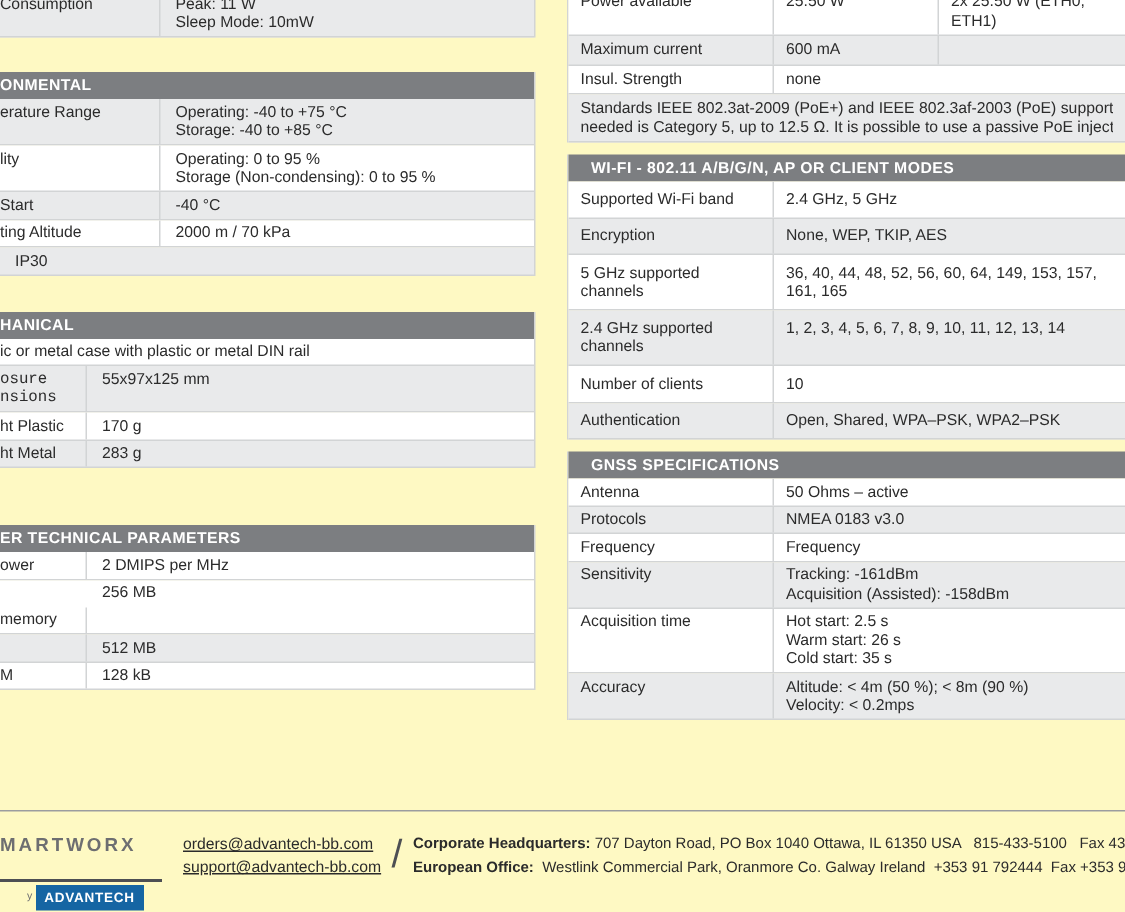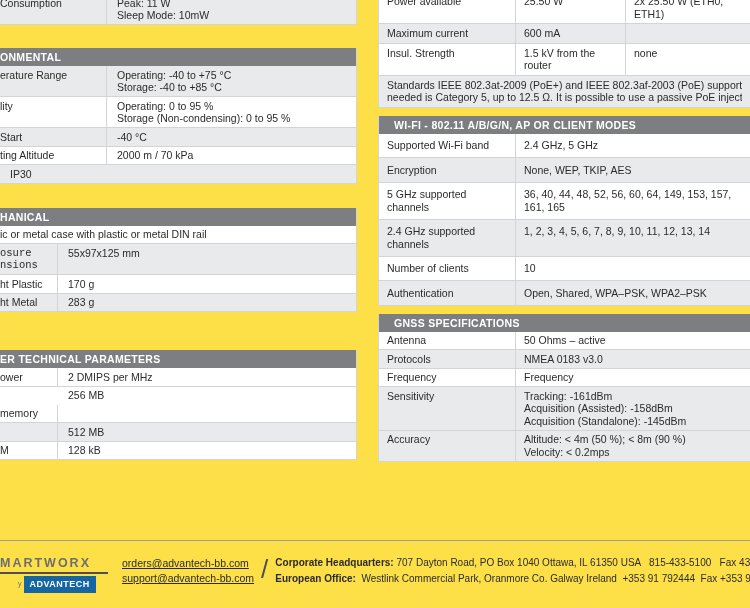--- a/index.html
+++ b/index.html
@@ -1,16 +1,16 @@
 <!DOCTYPE html>
 <html><head>
 <meta charset="utf-8">
 <style>
   html,body{margin:0;padding:0;background:#fff;}
-  .screen{position:relative;width:750px;height:608px;overflow:hidden;background:#fde047;
+  .screen{position:relative;width:750px;height:608px;overflow:hidden;background:#fef9c3;
           font-family:"Liberation Sans", sans-serif;color:#2b2b2b;font-size:10.5px;line-height:12.5px;}
   .col{position:absolute;}
   .col-left{left:0;top:-6px;width:357px;}
   .col-right{left:378px;top:-8px;width:372px;overflow:hidden;}
   .spec-table{width:100%;}
   .col-left .spec-table{border-right:1px solid #d2d4d5;box-sizing:border-box;}
   .col-right .spec-table{border-left:1px solid #d2d4d5;box-sizing:border-box;}
   .t-power{margin-bottom:2px;}
   .t-environmental{margin-bottom:24px;}
   .t-mechanical{margin-bottom:38px;}
@@ -28,21 +28,21 @@
   .pad-s .cell{padding:2.5px 8px;}
   .pad-m .cell{padding:3px 8px;}
   .pad-l .cell{padding:5.5px 8px;}
   .col-left .cell.label, .col-left .cell.full{padding-left:0;}
   .col-left .cell.value{padding-left:10px;}
   .cell.nowrap div{white-space:pre;overflow:hidden;}
   .footer{position:absolute;left:0;top:540px;width:750px;border-top:1px solid #9b9da0;}
   .footer-content{display:flex;align-items:flex-start;padding-top:16px;}
   .logo-block{width:108px;flex:0 0 auto;}
   .logo-top{font-size:12.5px;font-weight:bold;letter-spacing:2px;color:#6d6e71;
-            border-bottom:2px solid #4d4f53;padding-bottom:2px;}
+            border-bottom:2px solid #4d4f53;padding-bottom:16px;}
   .logo-bottom{display:flex;align-items:center;margin-top:2px;}
   .logo-by{font-size:7px;color:#6d6e71;margin:0 2px 0 18px;}
   .logo-advantech{background:#1565a3;color:#ffffff;font-weight:bold;font-size:9px;
                   letter-spacing:.5px;padding:2.5px 6px;}
   .emails{margin-left:14px;flex:0 0 auto;}
   .emails div{margin-bottom:2.5px;text-decoration:underline;}
   .slash{font-size:26px;font-weight:300;color:#4d4f53;margin:-2px 7px 0 7px;line-height:28px;}
   .addresses{flex:1;min-width:0;font-size:10px;}
   .addresses .line{white-space:pre;overflow:hidden;margin-bottom:3.5px;}
   .addresses .b{font-weight:bold;}
@@ -195,24 +195,20 @@
             <div>600 mA</div>
           </div>
           <div class="cell value flex">
             <div></div>
           </div>
         </div>
         <div class="spec-row">
           <div class="cell label" style="width: 137px; flex: 0 0 137px;">
             <div>Insul. Strength</div>
           </div>
-          <div class="cell value" style="width: 110px; flex: 0 0 110px;">
-            <div>1.5 kV from the</div>
-            <div>router</div>
-          </div>
           <div class="cell value flex">
             <div>none</div>
           </div>
         </div>
         <div class="spec-row shaded">
           <div class="cell full nowrap">
             <div>Standards IEEE 802.3at-2009 (PoE+) and IEEE 802.3af-2003 (PoE) supported. Ca</div>
             <div>needed is Category 5, up to 12.5 Ω. It is possible to use a passive PoE injector</div>
           </div>
         </div>
@@ -296,21 +292,30 @@
             <div>Frequency</div>
           </div>
         </div>
         <div class="spec-row shaded">
           <div class="cell label" style="width: 137px; flex: 0 0 137px;">
             <div>Sensitivity</div>
           </div>
           <div class="cell value flex">
             <div>Tracking: -161dBm</div>
             <div>Acquisition (Assisted): -158dBm</div>
-            <div>Acquisition (Standalone): -145dBm</div>
+          </div>
+        </div>
+        <div class="spec-row">
+          <div class="cell label" style="width: 137px; flex: 0 0 137px;">
+            <div>Acquisition time</div>
+          </div>
+          <div class="cell value flex">
+            <div>Hot start: 2.5 s</div>
+            <div>Warm start: 26 s</div>
+            <div>Cold start: 35 s</div>
           </div>
         </div>
         <div class="spec-row shaded">
           <div class="cell label" style="width: 137px; flex: 0 0 137px;">
             <div>Accuracy</div>
           </div>
           <div class="cell value flex">
             <div>Altitude: &lt; 4m (50 %); &lt; 8m (90 %)</div>
             <div>Velocity: &lt; 0.2mps</div>
           </div>

